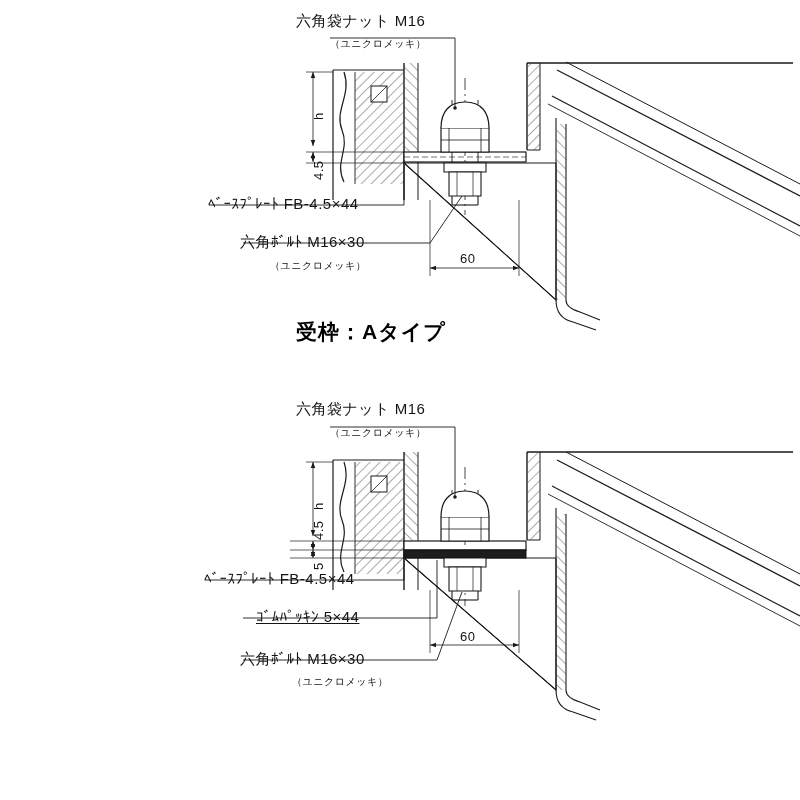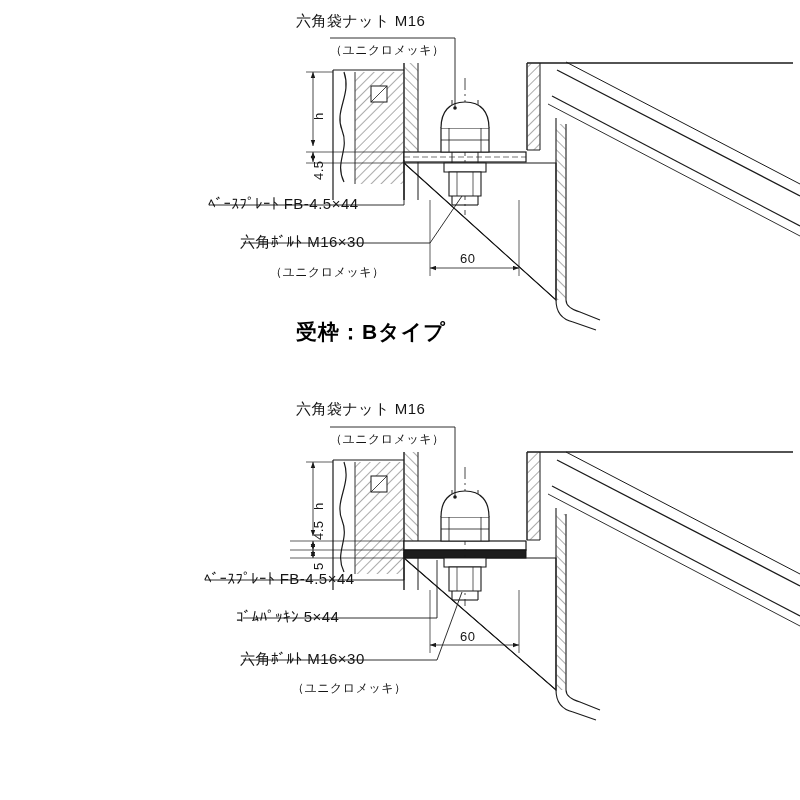--- a/index.html
+++ b/index.html
@@ -30,22 +30,21 @@
   .lbl {
     position: absolute;
     font-family: "Liberation Sans", sans-serif;
     font-size: 15px;
     letter-spacing: 0.5px;
     white-space: nowrap;
     color: #141414;
     line-height: 1.15;
   }
   .lbl.small {
-    font-size: 12px;
-    margin-top: 6px;
+    font-size: 10px;
   }
   .lbl.dim {
     font-size: 13px;
   }
   .lbl.rot {
     transform: rotate(-90deg);
     transform-origin: left top;
   }
   .caption {
     position: absolute;
@@ -247,27 +246,27 @@
 
   <div class="lbl" style="left:208px; top:195px;">ﾍﾞｰｽﾌﾟﾚｰﾄ FB-4.5×44</div>
 
   <div class="lbl" style="left:240px; top:233px;">六角ﾎﾞﾙﾄ M16×30</div>
   <div class="lbl small" style="left:270px; top:260px;">（ユニクロメッキ）</div>
 
   <div class="lbl dim rot" style="left:312px; top:120px;">h</div>
   <div class="lbl dim rot" style="left:312px; top:180px;">4.5</div>
   <div class="lbl dim" style="left:460px; top:252px;">60</div>
 
-  <div class="caption" style="left:296px; top:318px;">受枠：Bタイプ</div>
+  <div class="caption" style="left:296px; top:318px;">受枠：Aタイプ</div>
 
   <div class="lbl" style="left:296px; top:400px;">六角袋ナット M16</div>
   <div class="lbl small" style="left:330px; top:427px;">（ユニクロメッキ）</div>
 
   <div class="lbl" style="left:204px; top:570px;">ﾍﾞｰｽﾌﾟﾚｰﾄ FB-4.5×44</div>
-  <div class="lbl" style="left:236px; top:608px;">ｺﾞﾑﾊﾟｯｷﾝ 5×44</div>
+  <div class="lbl" style="left:256px; top:608px;text-decoration:underline;">ｺﾞﾑﾊﾟｯｷﾝ 5×44</div>
   <div class="lbl" style="left:240px; top:650px;">六角ﾎﾞﾙﾄ M16×30</div>
   <div class="lbl small" style="left:292px; top:676px;">（ユニクロメッキ）</div>
 
   <div class="lbl dim rot" style="left:312px; top:510px;">h</div>
   <div class="lbl dim rot" style="left:312px; top:540px;">4.5</div>
   <div class="lbl dim rot" style="left:312px; top:570px;">5</div>
   <div class="lbl dim" style="left:460px; top:630px;">60</div>
 
 
 </div>

